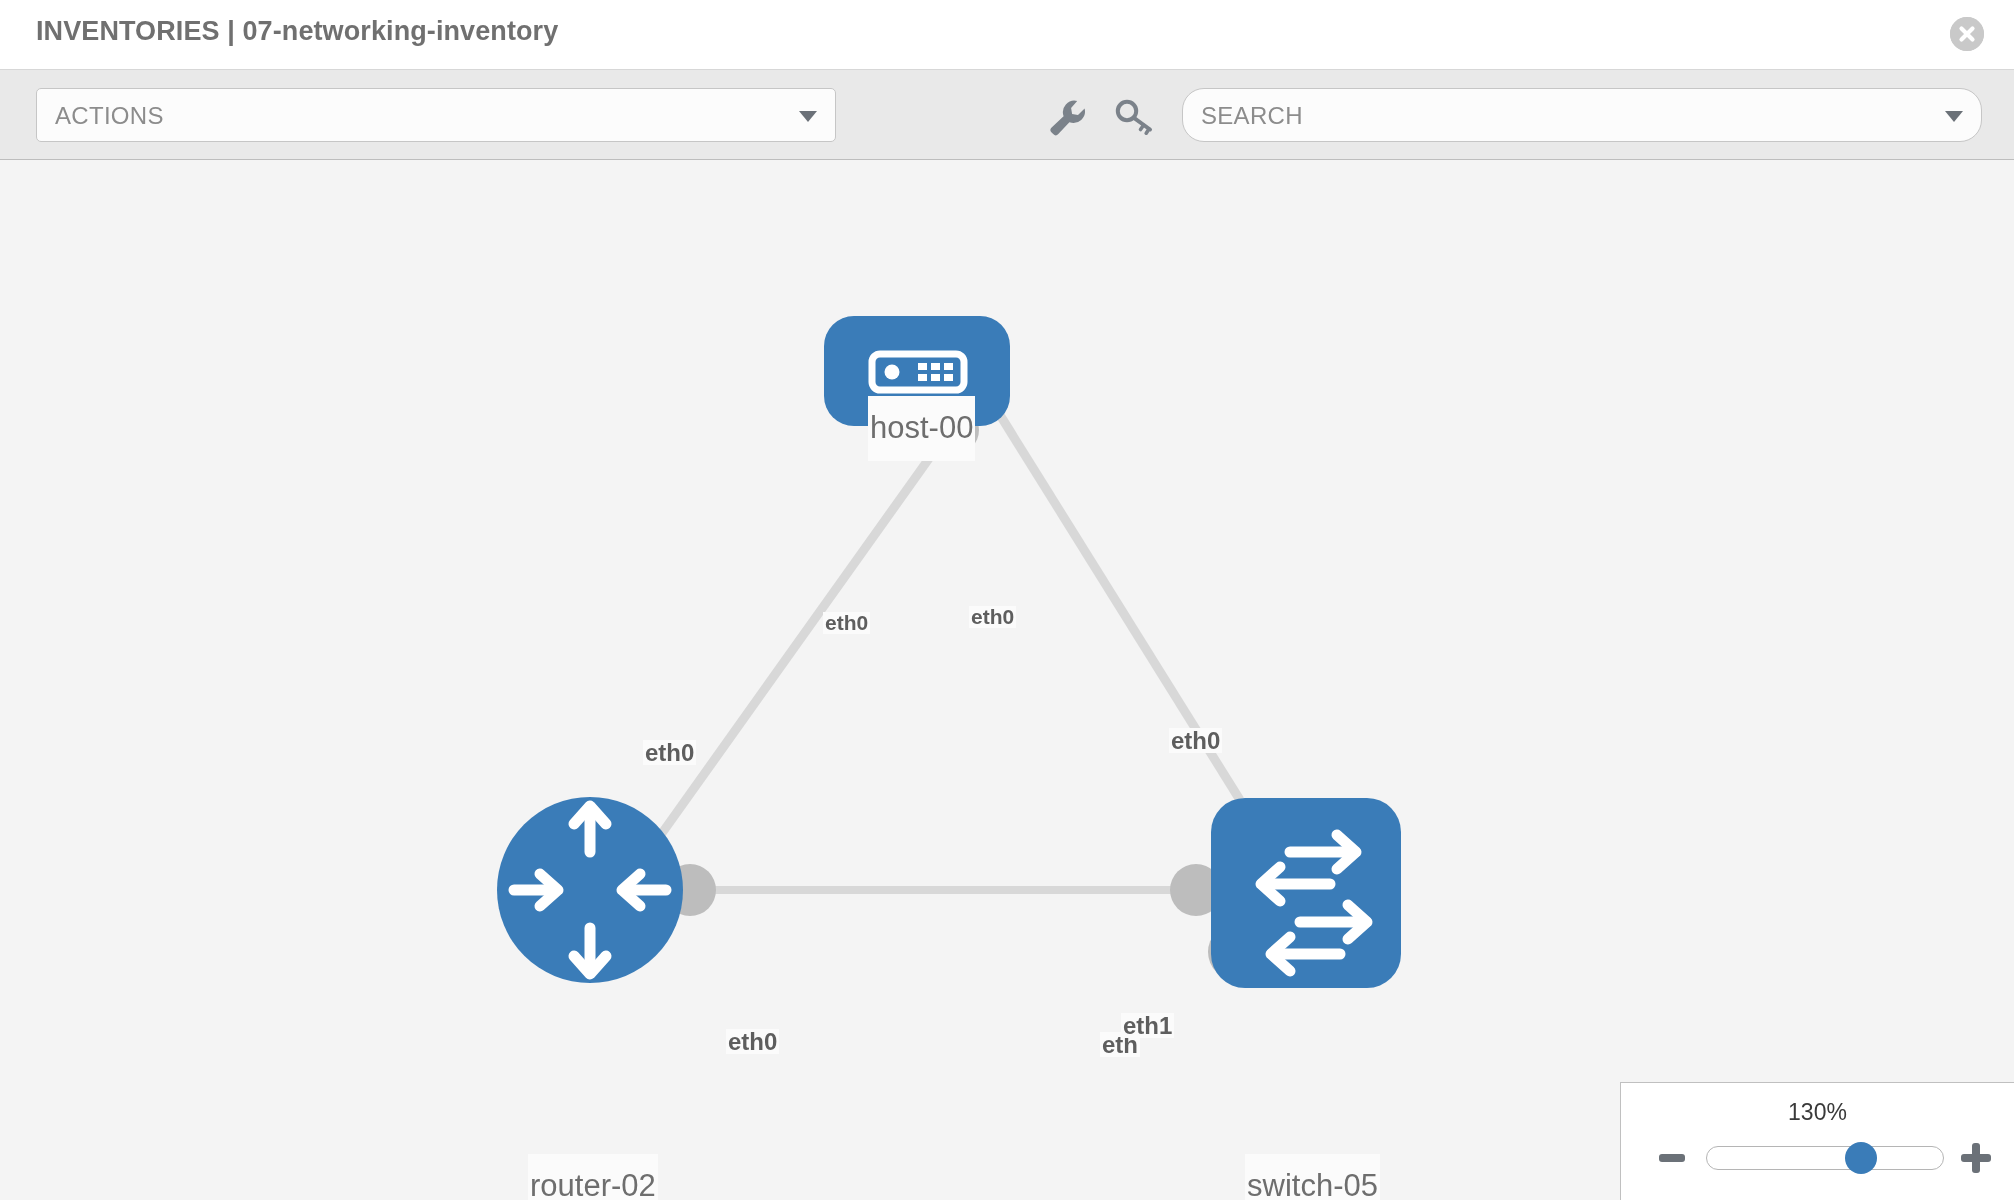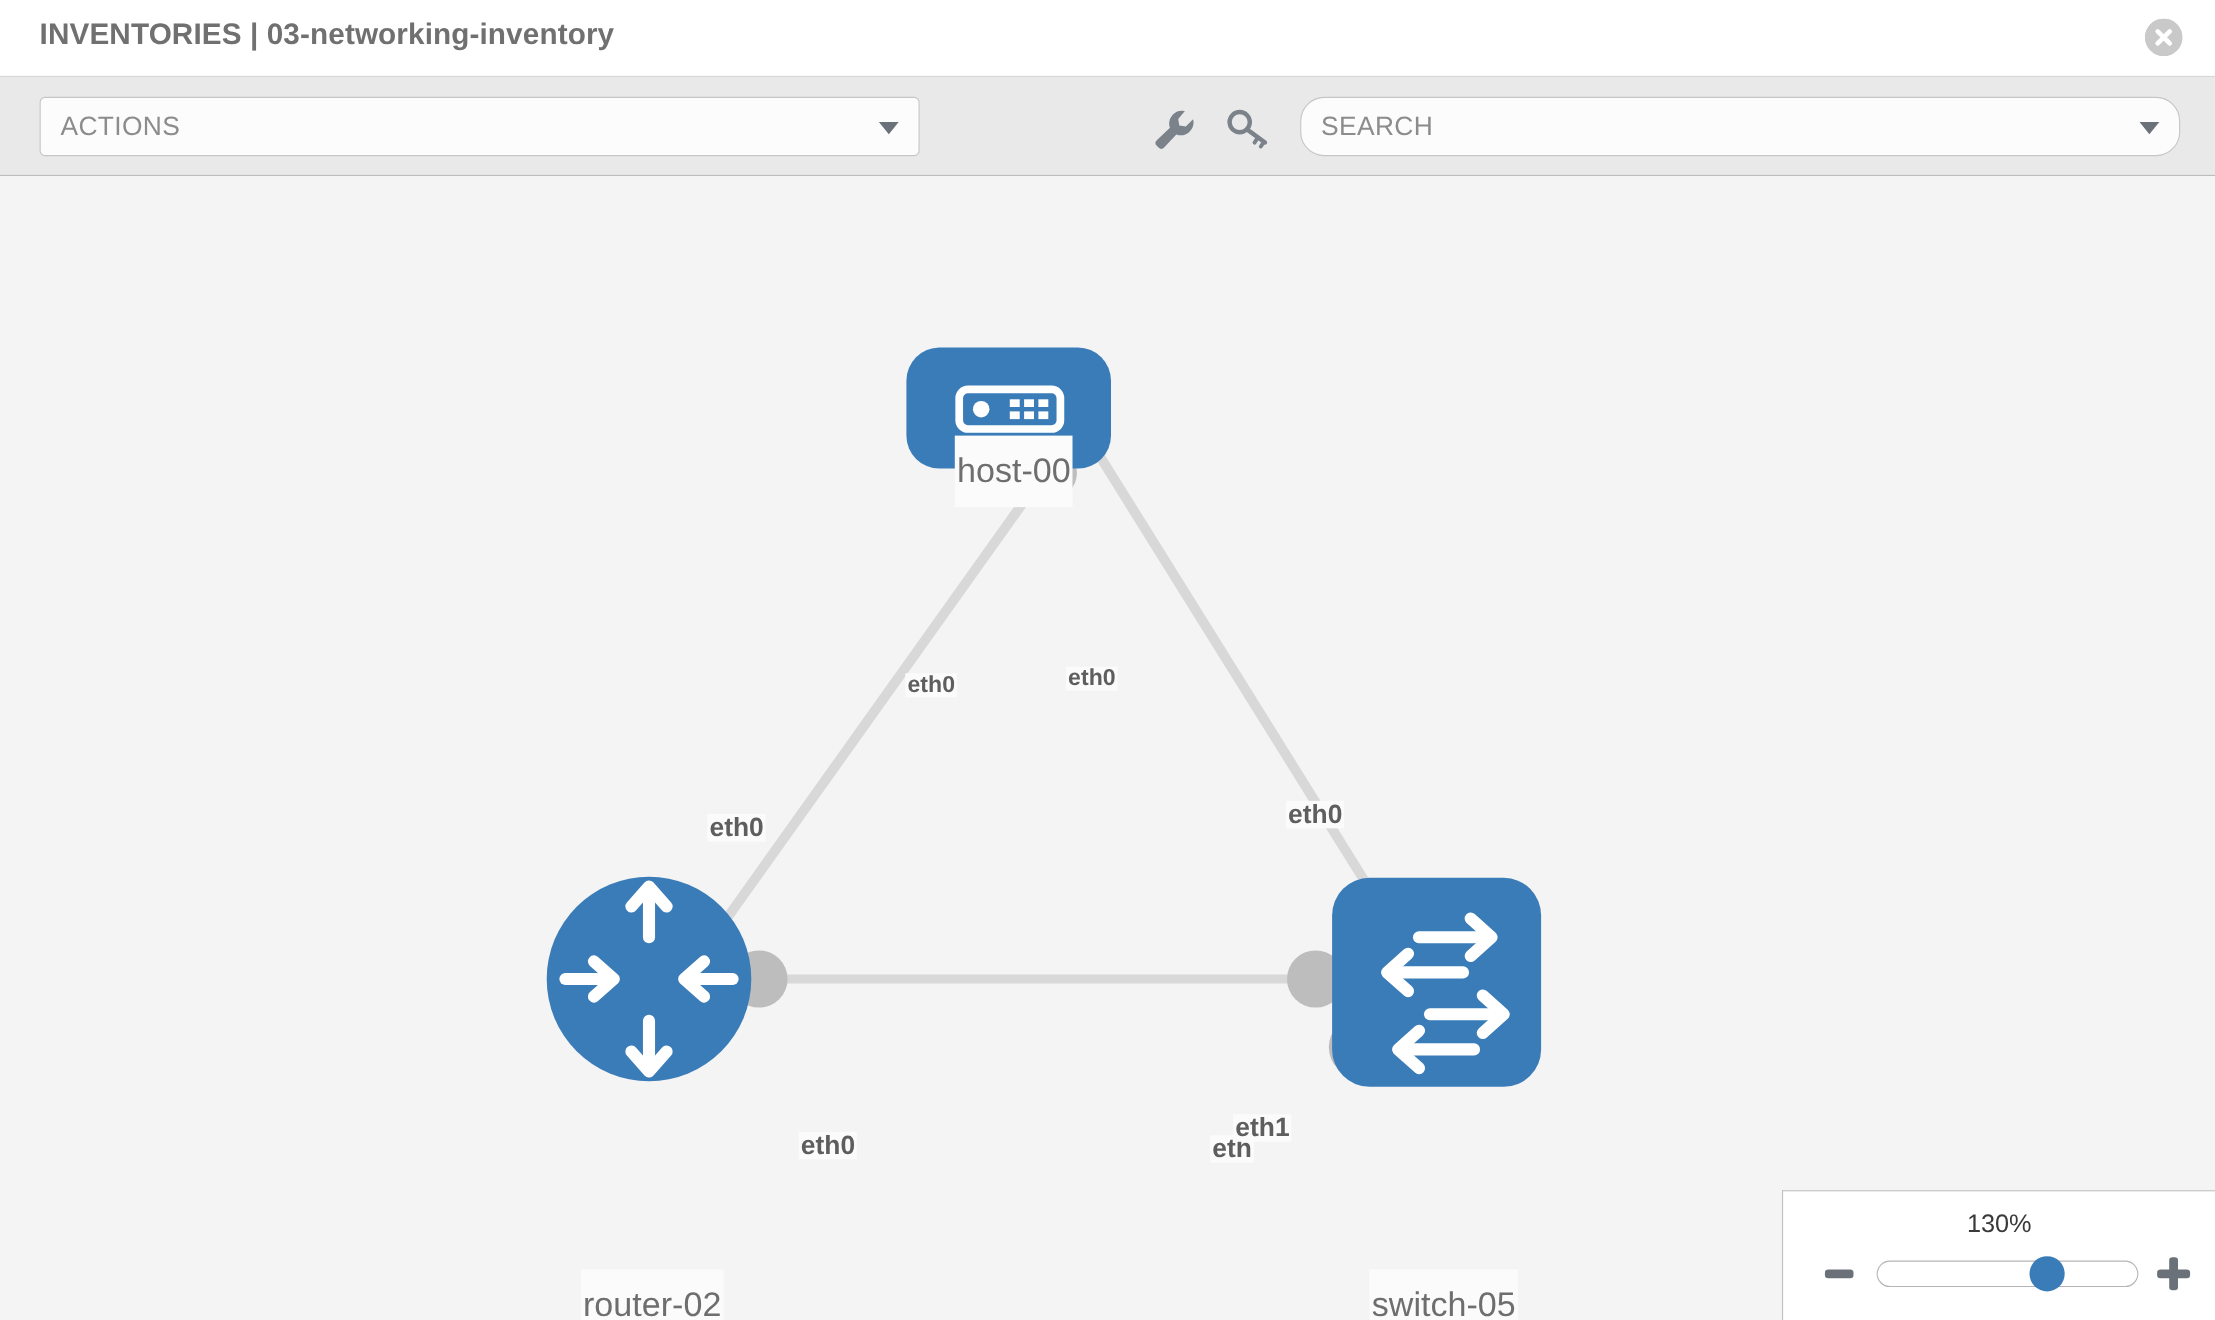--- a/index.html
+++ b/index.html
@@ -220,21 +220,21 @@
     background: #3a7cb8;
     cursor: pointer;
   }
 </style>
 </head>
 <body>
 
 <div id="app">
 
   <div class="header">
-    <div class="page-title">INVENTORIES | 03-networking-inventory</div>
+    <div class="page-title">INVENTORIES | 07-networking-inventory</div>
     <div class="close-btn">
       <svg width="34" height="34" viewBox="0 0 34 34" aria-hidden="true">
         <circle cx="17" cy="17" r="17" fill="#c9c9c9"></circle>
         <path d="M11.5 11.5 L22.5 22.5 M22.5 11.5 L11.5 22.5" stroke="#ffffff" stroke-width="4.2" stroke-linecap="round"></path>
       </svg>
     </div>
   </div>
 
   <div class="toolbar">
 

